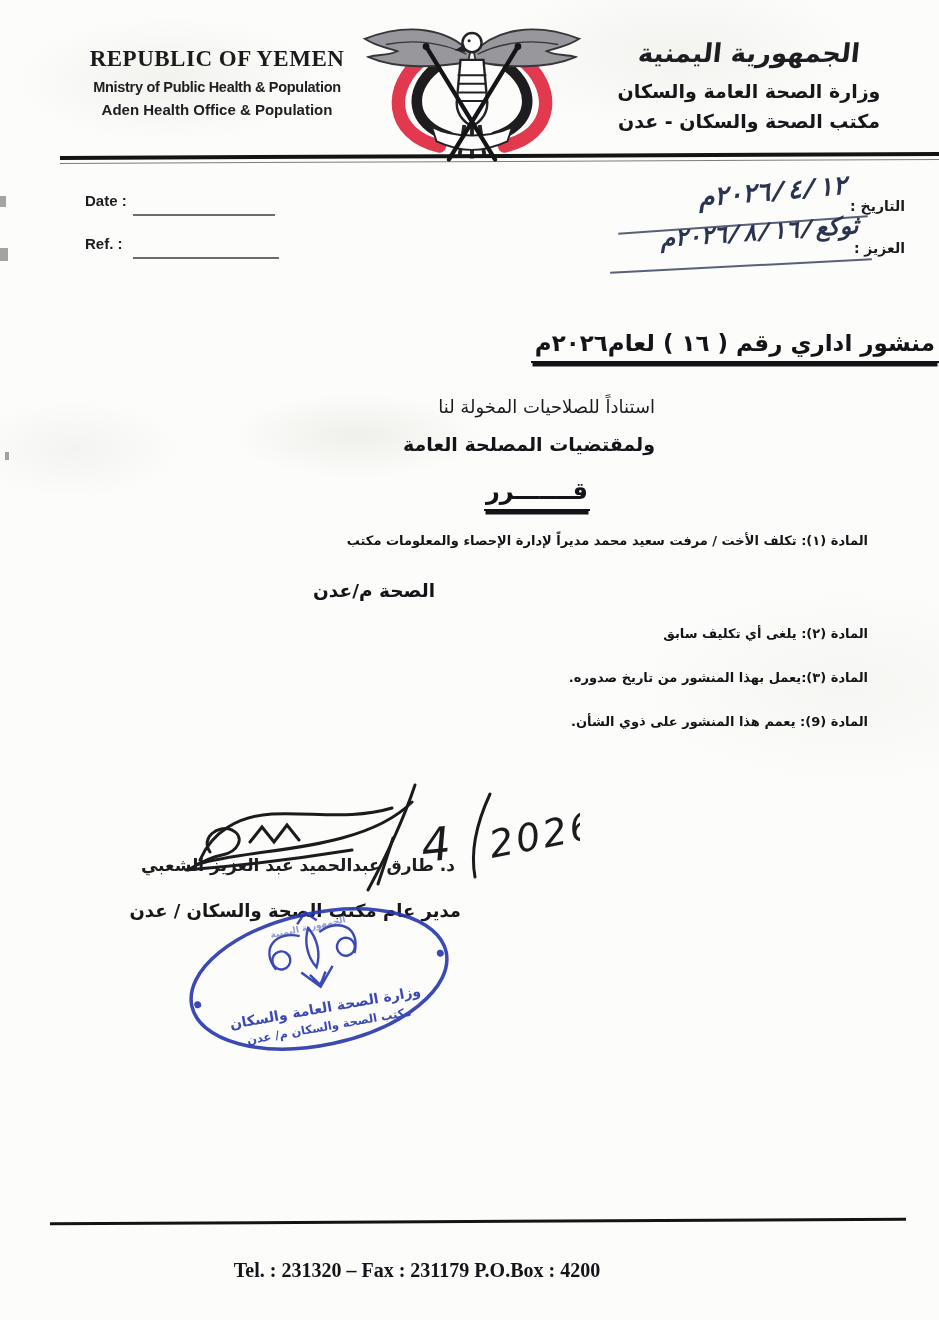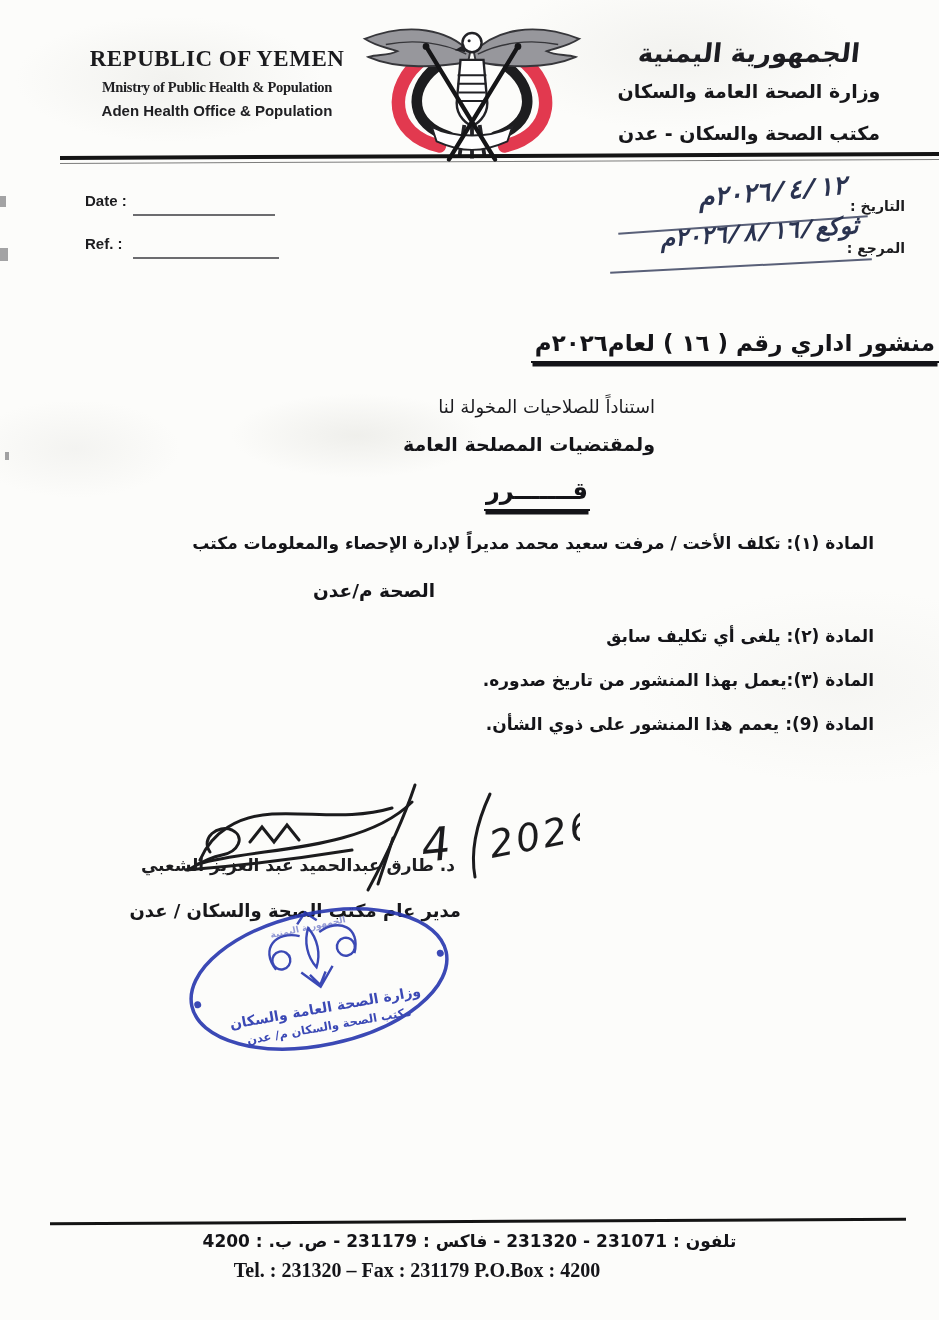--- a/index.html
+++ b/index.html
@@ -12,47 +12,47 @@
       radial-gradient(180px 60px at 38% 33%, rgba(200,200,192,.25), rgba(0,0,0,0) 70%),
       radial-gradient(150px 70px at 8% 34%, rgba(205,205,200,.18), rgba(0,0,0,0) 70%),
       radial-gradient(300px 140px at 90% 52%, rgba(210,210,204,.15), rgba(0,0,0,0) 70%),
       #fcfcfa;
     color:#151517;
   }
   .abs{position:absolute;}
   
   .hdr-en{left:62px;top:46px;width:310px;text-align:center;}
   .hdr-en-1{font-family:"Liberation Serif","DejaVu Serif",serif;font-weight:bold;font-size:23px;letter-spacing:.5px;color:#1b1b1e;}
-  .hdr-en-2{font-family:Liberation Serif, serif;font-weight:bold;font-size:14.5px;margin-top:7px;letter-spacing:-.3px;color:#202023;}
+  .hdr-en-2{font-family:Liberation Sans, sans-serif;font-weight:bold;font-size:14.5px;margin-top:7px;letter-spacing:-.3px;color:#202023;}
   .hdr-en-3{font-family:"Liberation Sans","DejaVu Sans",sans-serif;font-weight:bold;font-size:15px;margin-top:6px;color:#202023;}
   .emblem{left:352px;top:12px;width:240px;height:158px;}
   .hdr-ar{right:40px;top:38px;width:300px;text-align:center;direction:rtl;}
   .hdr-ar-1{font-size:26px;font-weight:bold;transform:skewX(-6deg);color:#1d1d22;}
   .hdr-ar-2{font-size:19px;font-weight:bold;margin-top:12px;color:#17171a;}
-  .hdr-ar-3{font-size:19px;font-weight:bold;margin-top:20px;color:#17171a;}
+  .hdr-ar-3{font-size:19px;font-weight:bold;margin-top:8px;color:#17171a;}
   .rule-top{left:60px;top:154px;width:879px;height:4px;background:#141414;transform:rotate(-.25deg);}
   .rule-top2{left:60px;top:161px;width:879px;height:1px;background:rgba(20,20,20,.55);transform:rotate(-.25deg);}
   
   .lbl-en{font-family:"Liberation Sans","DejaVu Sans",sans-serif;font-weight:bold;font-size:15px;color:#1c1c1f;}
   .u-line{height:2px;background:rgba(60,60,64,.75);}
   .lbl-ar{font-size:14px;font-weight:bold;direction:rtl;color:#1c1c1f;}
   .hand{direction:rtl;color:#2a3350;font-size:26px;font-weight:bold;font-style:italic;white-space:nowrap;}
   .hand span{display:inline-block;direction:rtl;}
   .hand .sep{margin:0 4px;transform:rotate(8deg);}
   .hw-u{height:2px;background:rgba(48,56,88,.8);}
   
   .title-row{left:0;top:330px;width:939px;text-align:right;direction:rtl;}
   .title-txt{display:inline-block;font-size:23px;font-weight:bold;color:#141418;
     border-bottom:2.5px solid #141418;box-shadow:0 5px 0 -1.5px #141418;padding:0 4px 5px 4px;}
   .pre1{right:284px;top:396px;direction:rtl;font-size:18px;color:#1b1b1f;}
   .pre2{right:284px;top:433px;direction:rtl;font-size:19px;font-weight:bold;color:#141418;}
   .decree-row{left:437px;top:477px;width:200px;text-align:center;direction:rtl;}
   .decree-txt{display:inline-block;font-size:24px;font-weight:bold;color:#141418;
     border-bottom:2.5px solid #141418;box-shadow:0 5px 0 -1.5px #141418;padding:0 2px 4px 2px;}
-  .art{right:65px;direction:rtl;font-size:17px;font-weight:bold;color:#141418;white-space:nowrap;}
+  .art{right:71px;direction:rtl;font-size:13px;font-weight:bold;color:#141418;white-space:nowrap;}
   .art .art-lbl{font-weight:bold;}
   .art-cont{right:504px;direction:rtl;font-size:18.5px;font-weight:bold;color:#141418;text-align:center;}
   
   .sig-svg{left:140px;top:780px;width:440px;height:118px;}
   .sig-name{right:484px;top:855px;direction:rtl;font-size:17px;font-weight:bold;color:#1d1d20;white-space:nowrap;}
   .sig-role{right:478px;top:900px;direction:rtl;font-size:18px;font-weight:bold;color:#17171a;white-space:nowrap;}
   .stamp{left:183px;top:903px;width:272px;height:152px;transform:rotate(-12deg);opacity:.92;}
   
   .rule-bottom{left:50px;top:1220px;width:856px;height:3px;background:#141414;transform:rotate(-.3deg);}
   .foot-ar{left:0;top:1231px;width:939px;text-align:center;direction:rtl;font-size:17px;font-weight:bold;color:#141418;}
@@ -114,21 +114,21 @@
   <div class="abs u-line" style="left:133px;top:214px;width:142px;"></div>
   <div class="abs lbl-en" style="left:85px;top:235px;">Ref. :</div>
   <div class="abs u-line" style="left:133px;top:257px;width:146px;"></div>
 
   <div class="abs lbl-ar" style="right:34px;top:198px;">التاريخ :</div>
   <div class="abs hand" style="right:92px;top:176px;transform:rotate(-5deg);">
     <span>١٢</span><span class="sep">/</span><span>٤</span><span class="sep">/</span><span>٢٠٢٦م</span>
   </div>
   <div class="abs hw-u" style="left:618px;top:224px;width:250px;transform:rotate(-4deg);"></div>
 
-  <div class="abs lbl-ar" style="right:34px;top:240px;">المرجع :</div>
+  <div class="abs lbl-ar" style="right:34px;top:240px;">العزيز :</div>
   <div class="abs hand" style="right:80px;top:218px;font-size:24px;transform:rotate(-4deg);">
     <span>ثوكع</span><span class="sep">/</span><span>١٦</span><span class="sep">/</span><span>٨</span><span class="sep">/</span><span>٢٠٢٦م</span>
   </div>
   <div class="abs hw-u" style="left:610px;top:265px;width:262px;transform:rotate(-3deg);"></div>
 
   <div class="abs title-row">
     <span class="title-txt">منشور اداري رقم ( ١٦ ) لعام٢٠٢٦م</span>
   </div>
 
   <div class="abs pre1">استناداً للصلاحيات المخولة لنا</div>
@@ -184,20 +184,19 @@
       <path d="M136,24 C129,36 129,52 136,64 C143,52 143,36 136,24 Z"></path>
       <path d="M126,18 L136,8 L146,18"></path>
       <path d="M120,66 L136,84 L152,66 M128,70 L136,82 M144,70 L136,82"></path>
     </g>
     <text x="136" y="26" font-size="9" font-weight="bold" fill="#2b3ab0" text-anchor="middle" direction="rtl" opacity=".55">الجمهورية اليمنية</text>
     <text x="136" y="110" font-size="14" font-weight="bold" fill="#2b3ab0" text-anchor="middle" direction="rtl" transform="rotate(2 136 110)">وزارة الصحة العامة والسكان</text>
     <text x="136" y="128" font-size="11.5" font-weight="bold" fill="#2b3ab0" text-anchor="middle" direction="rtl" transform="rotate(2 136 128)">مكتب الصحة والسكان م/ عدن</text>
   </svg>
 
   <div class="abs rule-bottom"></div>
-  <div class="abs foot-ar">تلفون : 231071 - 231320 - فاكس : 231179 - ص. ب. : 4200</div>
   <div class="abs foot-en">Tel. : 231320 – Fax : 231179 P.O.Box : 4200</div>
 
   <div class="abs mark" style="left:0;top:196px;width:6px;height:11px;"></div>
   <div class="abs mark" style="left:0;top:248px;width:8px;height:13px;"></div>
   <div class="abs mark" style="left:5px;top:452px;width:4px;height:8px;"></div>
 
 </div>
 
 </body></html>

